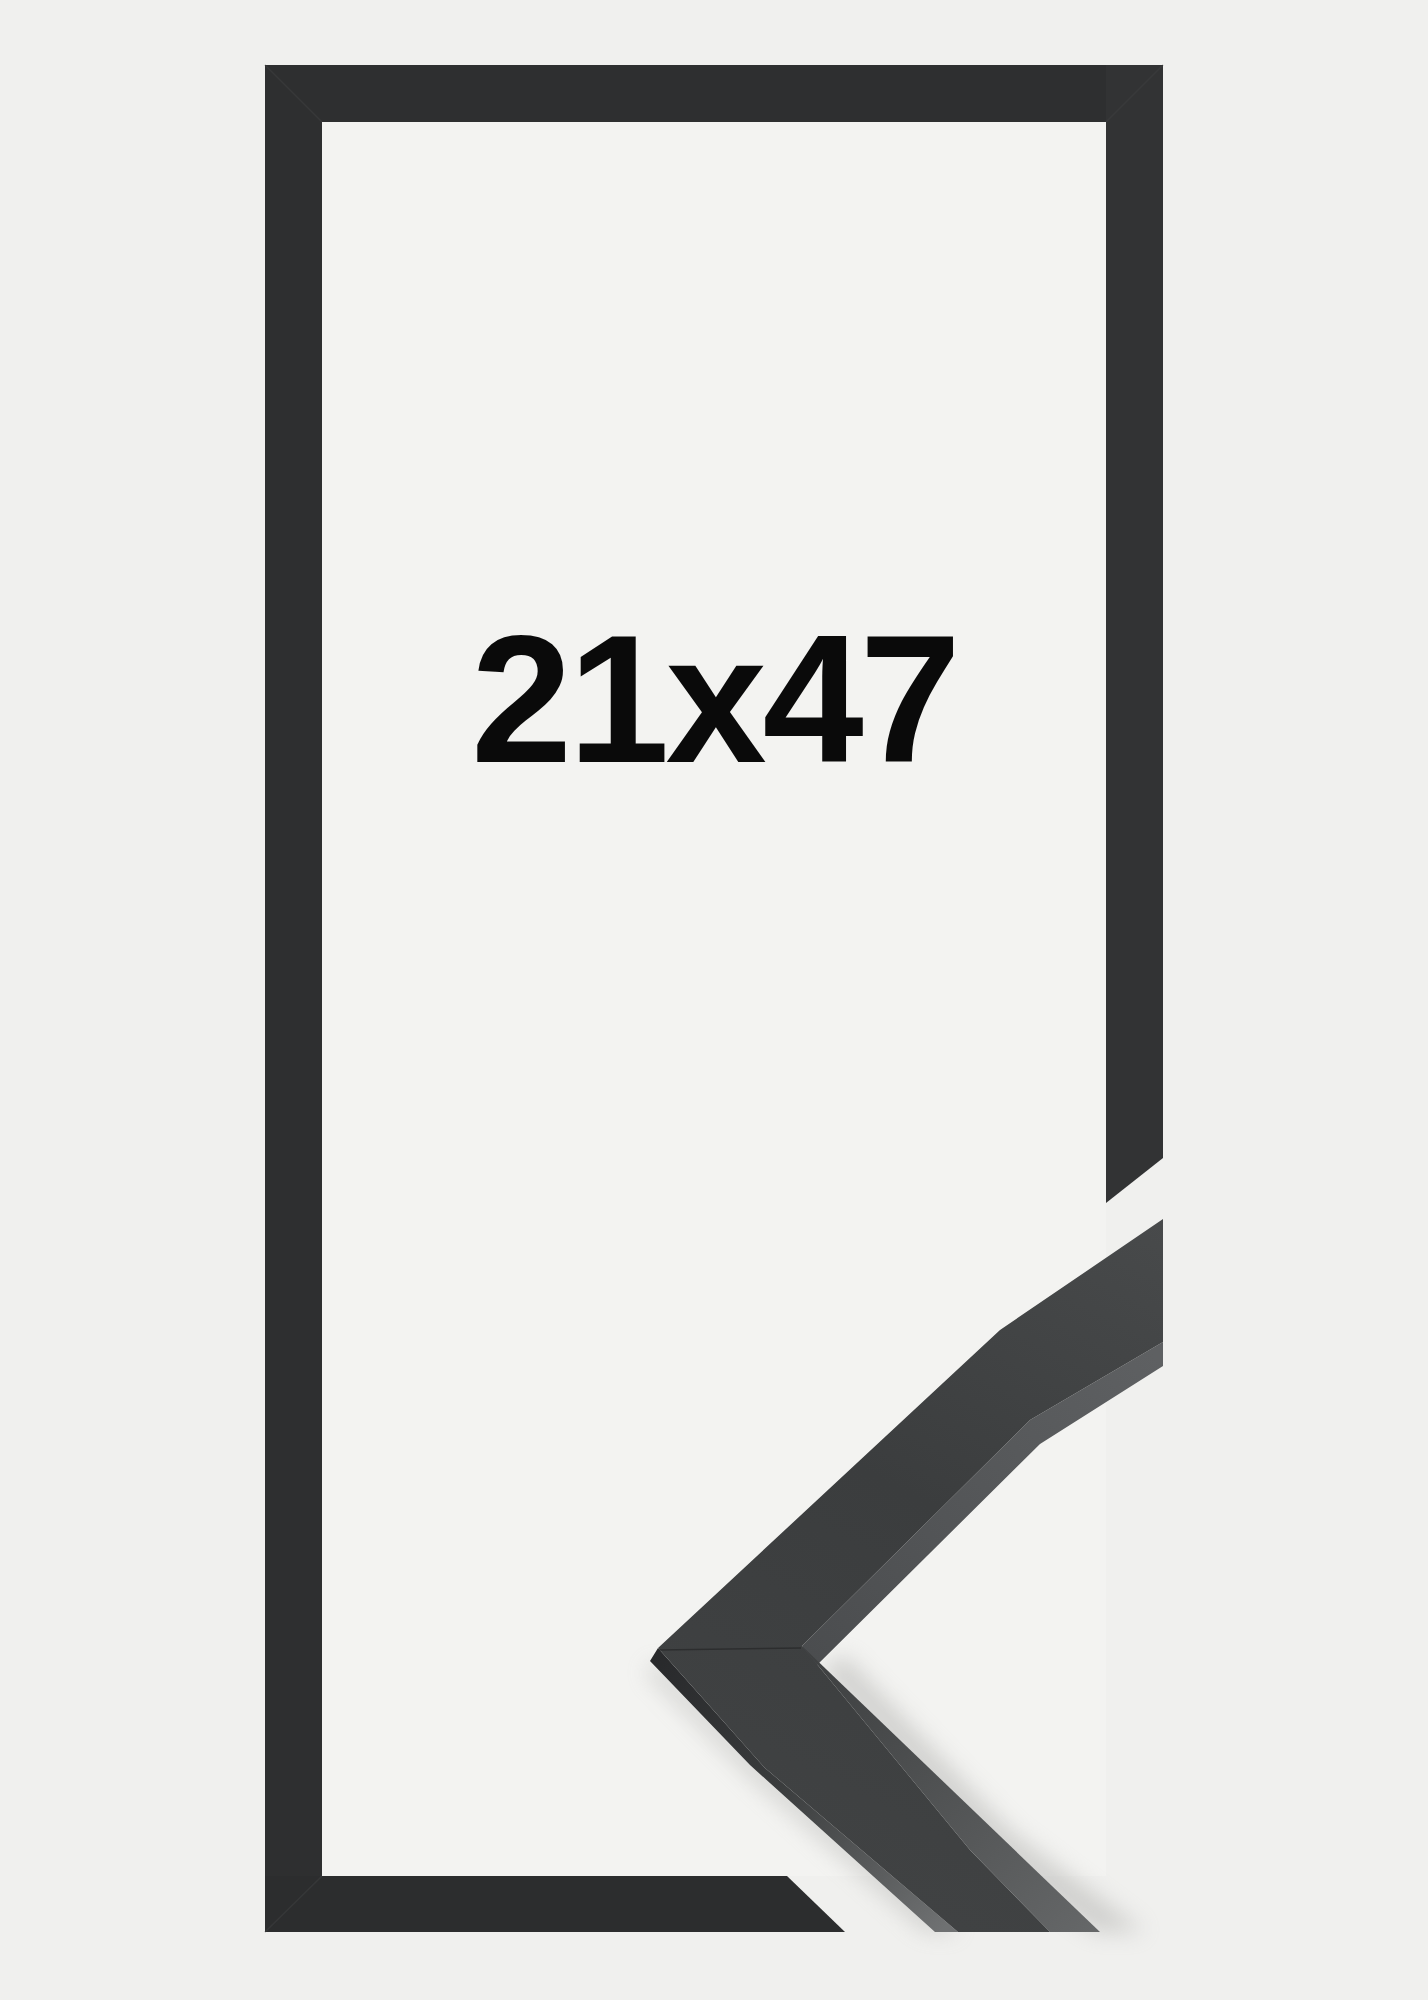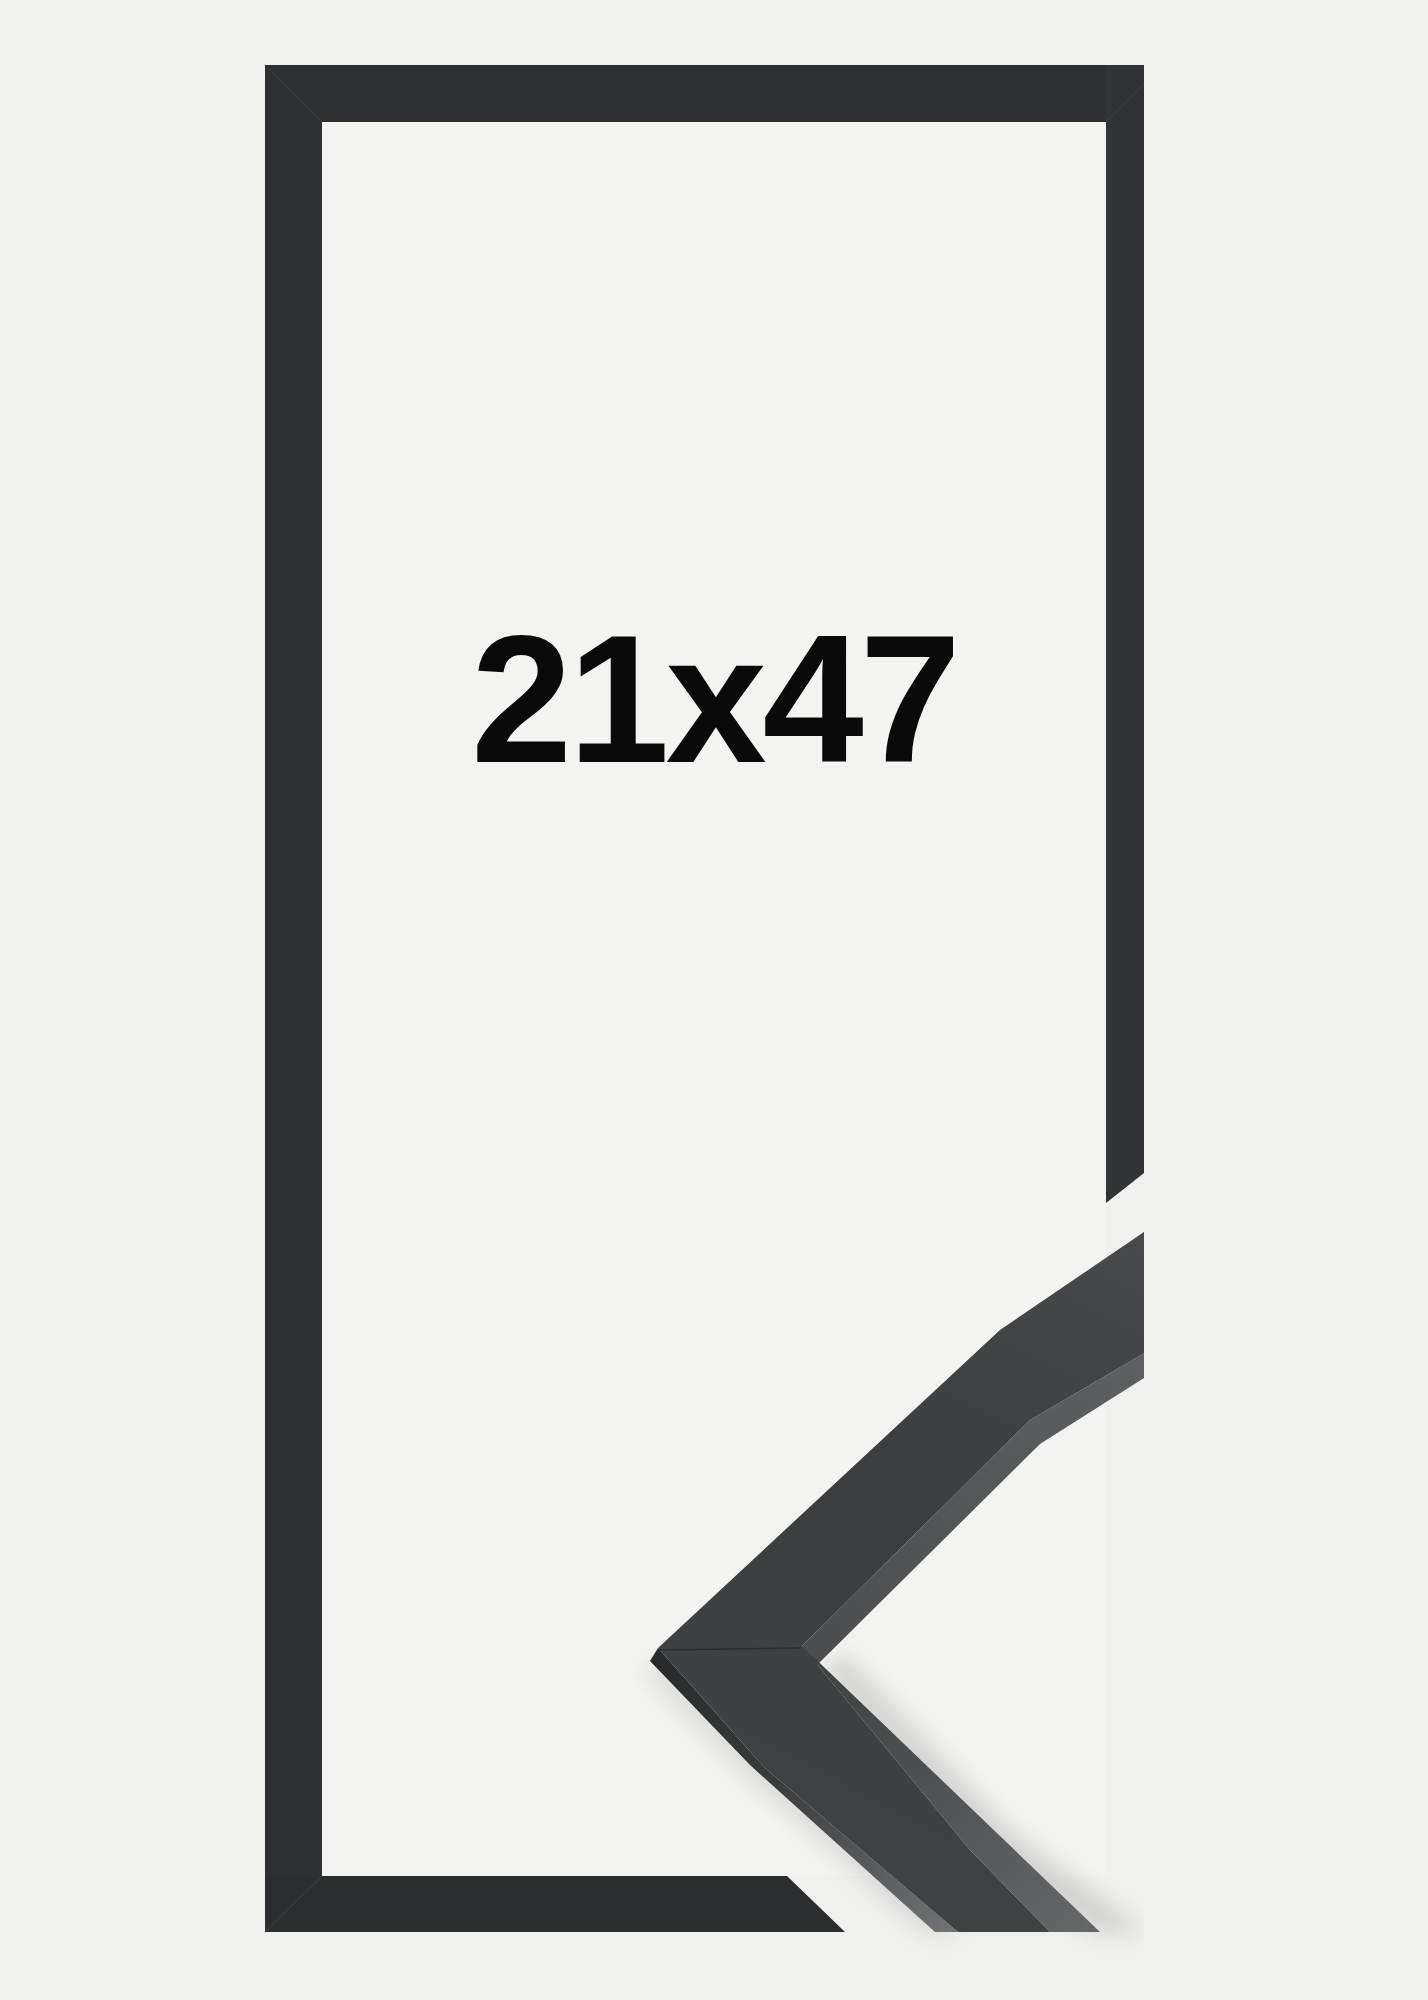--- a/index.html
+++ b/index.html
@@ -2,21 +2,21 @@
 <html><head>
 <meta charset="utf-8">
 <style>
   html, body {
     margin: 0;
     padding: 0;
     background: #f0f0ee;
   }
   .stage {
     position: relative;
-    width: 1144px;
+    width: 1428px;
     height: 2000px;
     overflow: hidden;
   }
   svg { display: block; }
   text.size-label {
     font-family: "Liberation Sans", sans-serif;
     font-weight: 700;
   }
 </style>
 </head>

